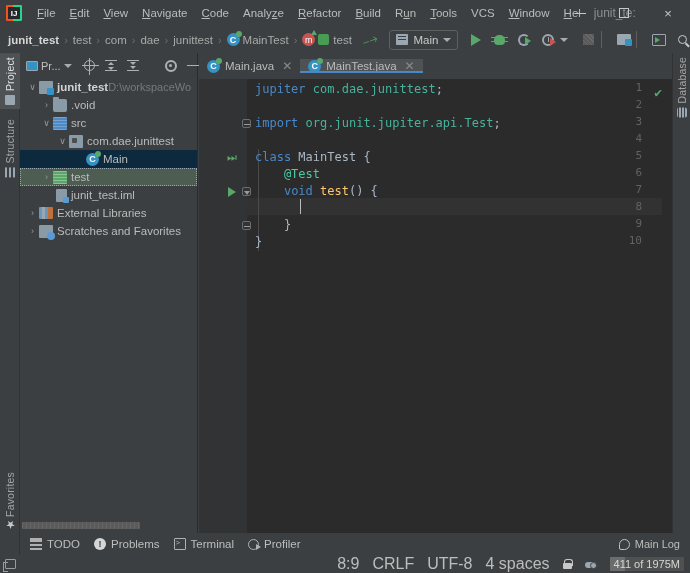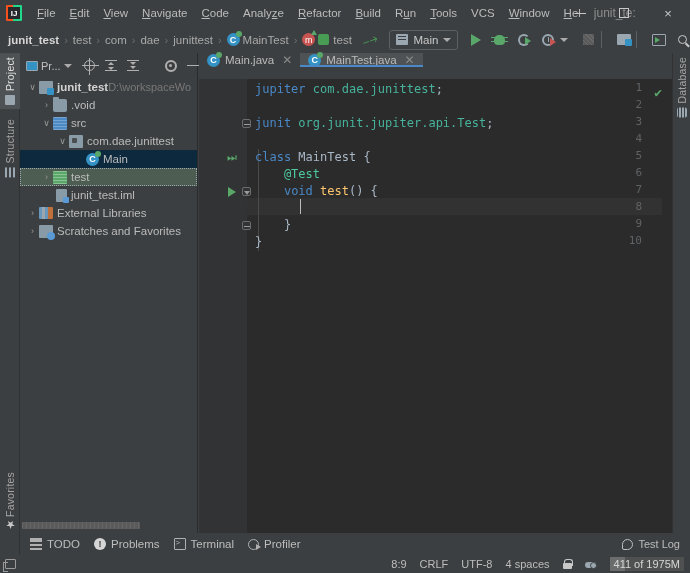--- a/index.html
+++ b/index.html
@@ -205,21 +205,21 @@
     position:absolute; left:2px; bottom:2px; width:174px; height:9px;
   }
   .pp-hscroll .thumb{ width:118px;height:7px;background:#5A5A5A;border-radius:1px;
      background-image:repeating-linear-gradient(90deg,#666 0 1px,#5A5A5A 1px 4px);}
 
   
   .editor-wrap {
     position: absolute; left: 199px; top: 53px; right: 18px; height: 480px;
     background: #2B2B2B;
   }
-  .tabbar { display:flex; height: 26px; background: #3C3F41; align-items: flex-start; }
+  .tabbar { display:flex; height: 26px; background: #3C3F41; align-items: center; }
   .tab {
     display:flex; align-items:center; gap:5px; padding: 0 8px;
     font-size:11.5px; color:#BBBBBB; position: relative; cursor: default;
   }
   .tab.active { background: #4E5254; }
   .tab.active::after{content:"";position:absolute;left:0;right:0;bottom:0;height:2px;background:#4A88C7;}
   .tab .tclose { color:#8A8A8A; font-size:12px; margin-left:3px; }
   .tab-ico { width:13px;height:13px;border-radius:50%;background:#3592C4;position:relative;flex:none;}
   .tab-ico::after{content:"C";position:absolute;inset:0;color:#fff;font-size:9px;font-weight:bold;
      display:flex;align-items:center;justify-content:center;}
@@ -286,21 +286,21 @@
   
   .statusbar {
     position:absolute; left:0; top:555px; width:690px; height:18px;
     background:#3C3F41; display:flex; align-items:center;
   }
   .sb-left { width:20px; display:flex; align-items:center; justify-content:center;}
   .i-stripebtn{width:11px;height:10px;border:1.4px solid #9A9A9A;border-radius:1px;position:relative;}
   .i-stripebtn::after{content:"";position:absolute;left:-3px;top:2px;width:4px;height:8px;
      border:1.4px solid #9A9A9A;border-right:none;}
   .sb-right { position:absolute; right:6px; display:flex; align-items:center; gap:13px; }
-  .sb-item { color:#BDBDBD; font-size:11px; white-space:nowrap; }
+  .sb-item { color:#BDBDBD; font-size:16px; white-space:nowrap; }
   .i-lock{width:9px;height:10px;position:relative;}
   .i-lock::before{content:"";position:absolute;left:0;bottom:0;width:9px;height:6px;
      background:#C8C8C8;border-radius:1px;}
   .i-lock::after{content:"";position:absolute;left:1.5px;top:0;width:7px;height:6px;
      border:1.4px solid #C8C8C8;border-bottom:none;border-radius:3px 3px 0 0;}
   .i-cloud{width:12px;height:10px;position:relative;}
   .i-cloud::before{content:"";position:absolute;left:0;bottom:1px;width:11px;height:6px;
      background:#9AA7B0;border-radius:5px;}
   .i-cloud::after{content:"";position:absolute;right:0;bottom:0;width:5px;height:5px;
      background:#9AA7B0;border-radius:50%;border:1px solid #3C3F41;}
@@ -566,21 +566,21 @@
         </div>
       <div class="gmark" style="top:104px;left:40px">
           <span class="fold-v"></span>
         </div>
       <div class="gmark" style="top:138px;left:40px">
           <span class="fold-up"></span>
         </div>
 
       <div class="codeline" style="top:2px"><span class="kw">jupiter </span><span class="pkg">com.dae.junittest</span><span class="cls">;</span></div>
       <div class="codeline" style="top:19px"></div>
-      <div class="codeline" style="top:36px"><span class="kw">junit </span><span class="pkg">org.junit.jupiter.api.Test</span><span class="cls">;</span></div>
+      <div class="codeline" style="top:36px"><span class="kw">import </span><span class="pkg">org.junit.jupiter.api.Test</span><span class="cls">;</span></div>
       <div class="codeline" style="top:53px"></div>
       <div class="codeline" style="top:70px"><span class="kw">class </span><span class="cls">MainTest {</span></div>
       <div class="codeline" style="top:87px"><span class="anno">    @Test</span></div>
       <div class="codeline" style="top:104px"><span class="cls">    </span><span class="kw">void </span><span class="mth">test</span><span class="cls">() {</span></div>
       <div class="codeline" style="top:121px"></div>
       <div class="caretbar" style="top:120px; left:101px"></div>
       <div class="codeline" style="top:138px"><span class="cls">    }</span></div>
       <div class="codeline" style="top:155px"><span class="cls">}</span></div>
 
       <div class="ed-vscroll"></div>
@@ -599,21 +599,21 @@
     <div class="bw">
       <span class="bwi i-terminal"></span>
       <span>Terminal</span>
     </div>
     <div class="bw">
       <span class="bwi i-profiler"></span>
       <span>Profiler</span>
     </div>
     <div class="eventlog">
       <span class="i-eventlog"></span>
-      <span>Test Log</span>
+      <span>Main Log</span>
     </div>
   </div>
 
   <div class="statusbar">
     <div class="sb-left">
       <span class="i-stripebtn"></span>
     </div>
     <div class="sb-right">
       <span class="sb-item">8:9</span>
       <span class="sb-item">CRLF</span>

